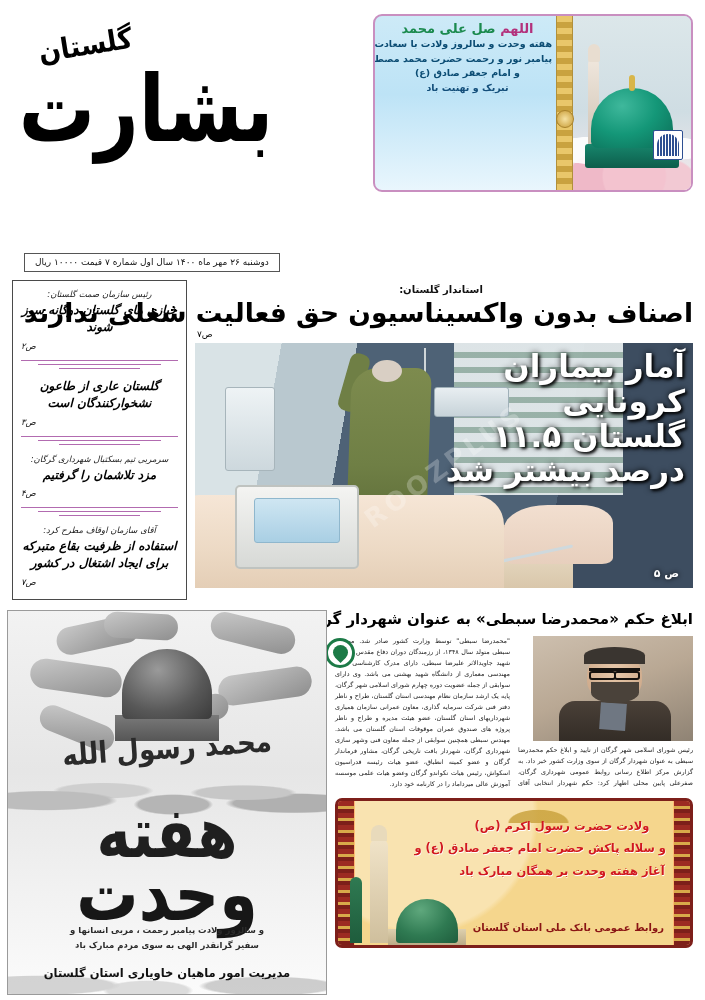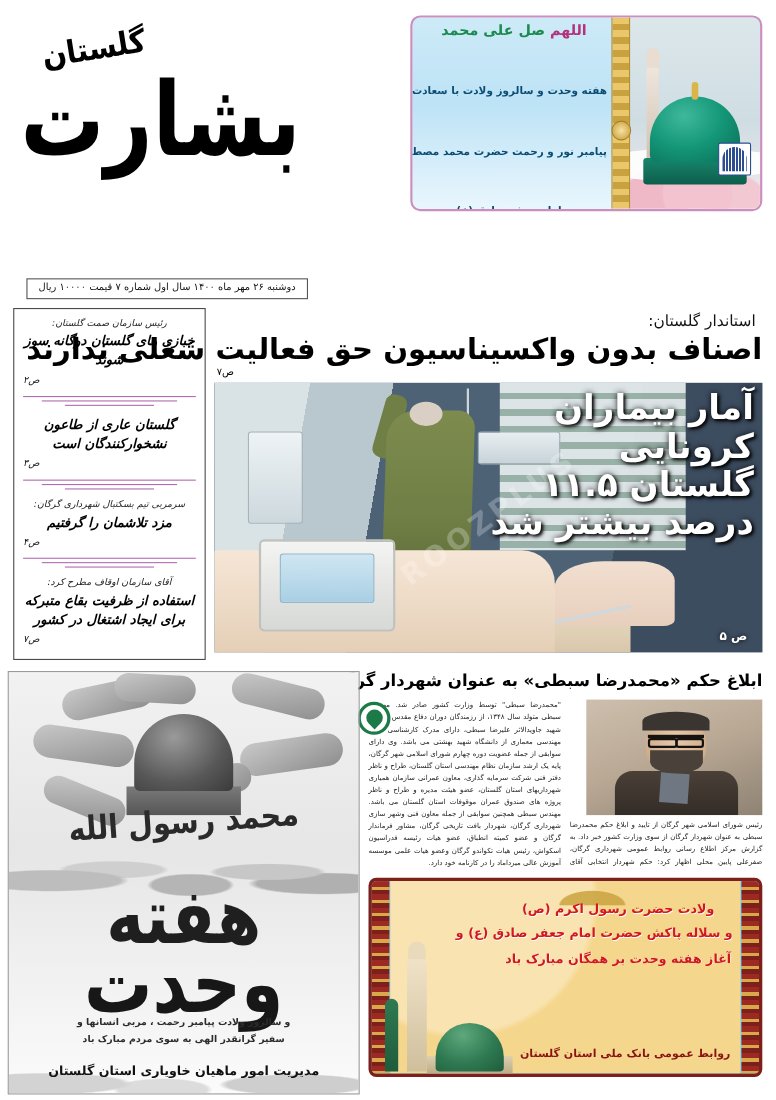--- a/index.html
+++ b/index.html
@@ -88,21 +88,21 @@
     border-left:1px solid #b2903a; border-right:1px solid #b2903a;
   }
   .top-ad .ribbon-medal{
     position:absolute; left:50%; top:54%; margin-left:-9px; width:18px;height:18px;
     border-radius:50%; background: radial-gradient(circle,#f6e2a2,#c79a33);
     border:1px solid #a8822c;
   }
   .top-ad .text-area{
     position:absolute; left:0; top:0; width: 185px; height:100%;
     padding: 6px 8px 4px 8px; text-align:center;
-    display:flex; flex-direction:column; justify-content:flex-start;gap:40px;
+    display:flex; flex-direction:column; justify-content:flex-start;
   }
   .top-ad .bless {
     font-size: 13px; font-weight:bold; color:#0f6f9c;
     letter-spacing:-1px; margin-bottom: 2px; line-height:1;
   }
   .top-ad .bless span.p{ color:#b3317c; }
   .top-ad .bless span.g{ color:#1b8a4e; }
   .top-ad .l1, .top-ad .l2, .top-ad .l3, .top-ad .l4 {
     font-size: 9.5px; font-weight: bold; color:#0b4c73;
     line-height: 1.55; white-space: nowrap;
@@ -156,21 +156,21 @@
     font-size: 8.5px; color:#111; text-align: left; margin-top: 4px; direction: rtl;
   }
   .side-div { margin: 9px 0 9px 0; }
   .side-div i { display:block; height:1px; background:#b26bb0; margin: 0 auto 3px auto; }
   .side-div i:nth-child(1){ width:100%; }
   .side-div i:nth-child(2){ width:78%; }
   .side-div i:nth-child(3){ width:52%; }
 
   
   .lead-kicker {
-    font-size: 14px; color:#111; margin: 4px 6px 2px 0; font-weight:normal;
+    font-size: 10px; color:#111; margin: 4px 6px 2px 0; text-align:center; font-weight:bold;
   }
   .lead-headline {
     font-size: 26.5px; font-weight: bold; color:#000;
     text-align: center; line-height: 1.18; letter-spacing: -.5px;
     white-space: nowrap;
   }
   .lead-page { font-size: 9px; text-align:left; margin: 1px 0 4px 2px; }
 
   
   .hero {
@@ -325,22 +325,22 @@
     background: #ffffff; border: 3px solid #1c7a47;
     display:flex;align-items:center;justify-content:center;
   }
   .agency-logo i{
     width: 15px; height: 15px; border-radius: 50% 50% 50% 0;
     background:#1c7a47; transform: rotate(-45deg);
   }
 
   
   .gold-ad {
-    margin-top: 8px; height: 181px; position: relative;
-    background: #7dd3fc; border-radius: 7px; overflow: hidden;
+    margin-top: 8px; height: 150px; position: relative;
+    background: #fdba74; border-radius: 7px; overflow: hidden;
     border: 3px solid #7d1f1a;
   }
   .gold-ad .frame-r, .gold-ad .frame-l {
     position: absolute; top:0; bottom:0; width: 16px;
     background: repeating-linear-gradient(180deg,#9c2a22 0 5px,#d8a94a 5px 8px,#7d1f1a 8px 12px);
   }
   .gold-ad .frame-r{ right:0; } .gold-ad .frame-l{ left:0; }
   .gold-ad .inner {
     position:absolute; inset: 0 17px; background:#f5d68d;
     background-image: radial-gradient(circle at 20% 10%, #f9e3b0 0 40%, transparent 42%);

